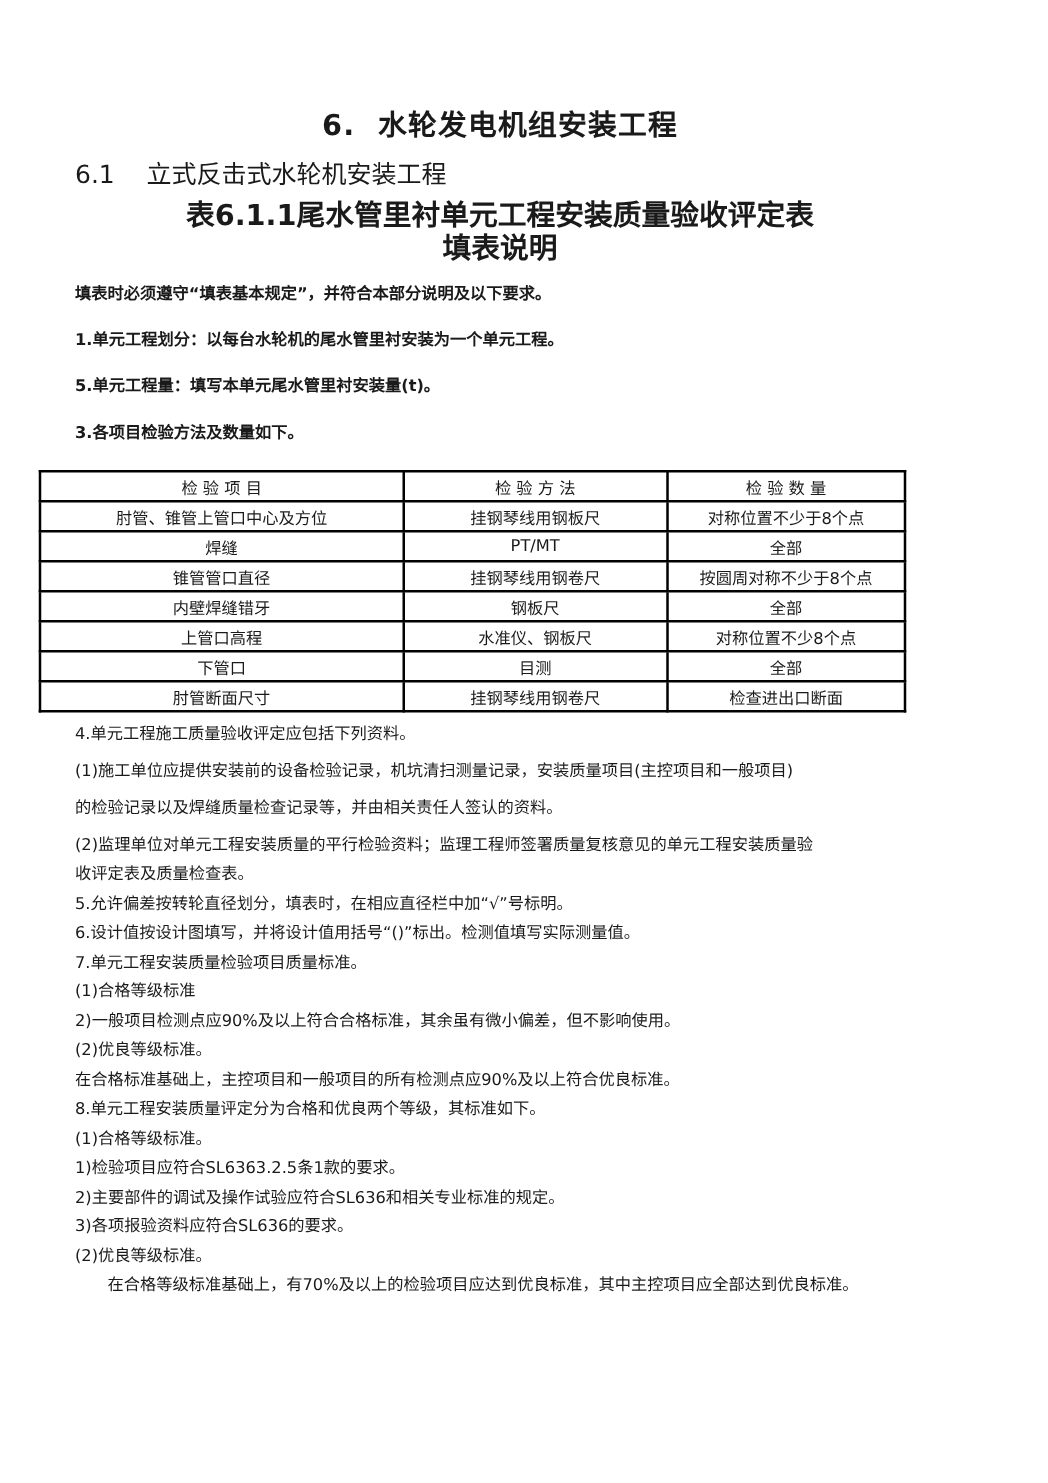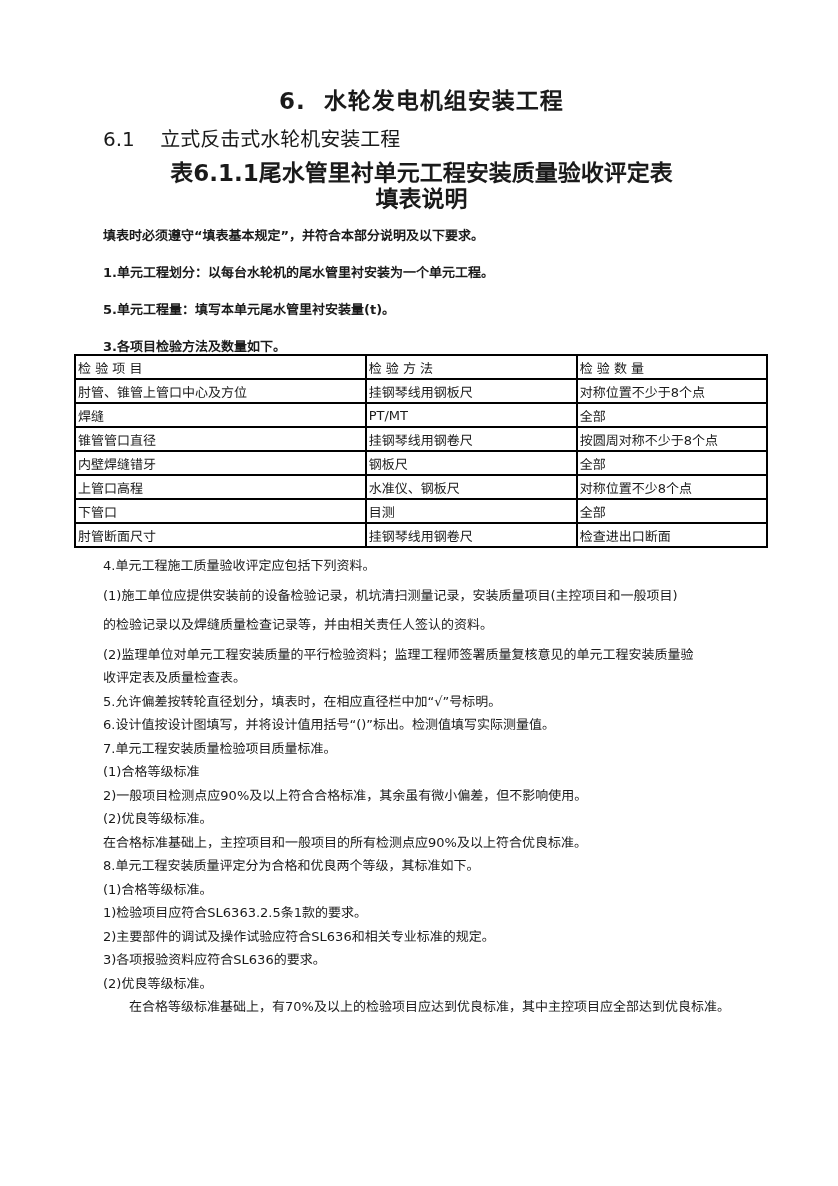--- a/index.html
+++ b/index.html
@@ -11,21 +11,21 @@
     width: 838px;
     height: 1186px;
     font-family: "DejaVu Sans", "Liberation Sans", sans-serif;
     color: #1a1a1a;
     overflow: hidden;
   }
   .page {
     box-sizing: border-box;
     width: 838px;
     height: 1186px;
-    padding: 88px 98px 40px 103px;
+    padding: 88px 98px 40px 60px;
     background: #ffffff;
   }
   .chapter-title {
     margin: 0;
     font-size: 23px;
     line-height: 26px;
     font-weight: bold;
     text-align: center;
     white-space: pre;
     letter-spacing: 1px;
@@ -48,34 +48,34 @@
   .preamble {
     margin-top: 16px;
   }
   .preamble p {
     margin: 0 0 22px 0;
     font-size: 13px;
     line-height: 15px;
     font-weight: bold;
   }
   .preamble p:last-child {
-    margin-bottom: 0;
+    margin-bottom: 22px;
   }
   table.inspection-table {
     width: 694px;
     margin-left: -29px;
     border-collapse: collapse;
     table-layout: fixed;
   }
   table.inspection-table th,
   table.inspection-table td {
     border: 2px solid #000000;
     font-size: 13px;
     font-weight: normal;
-    text-align: left;
+    text-align: center;
     vertical-align: middle;
     height: 20px;
     padding: 1px 2px;
     overflow: hidden;
     white-space: nowrap;
   }
   col.c1 { width: 42%; }
   col.c2 { width: 30.5%; }
   col.c3 { width: 27.5%; }
   .notes {

